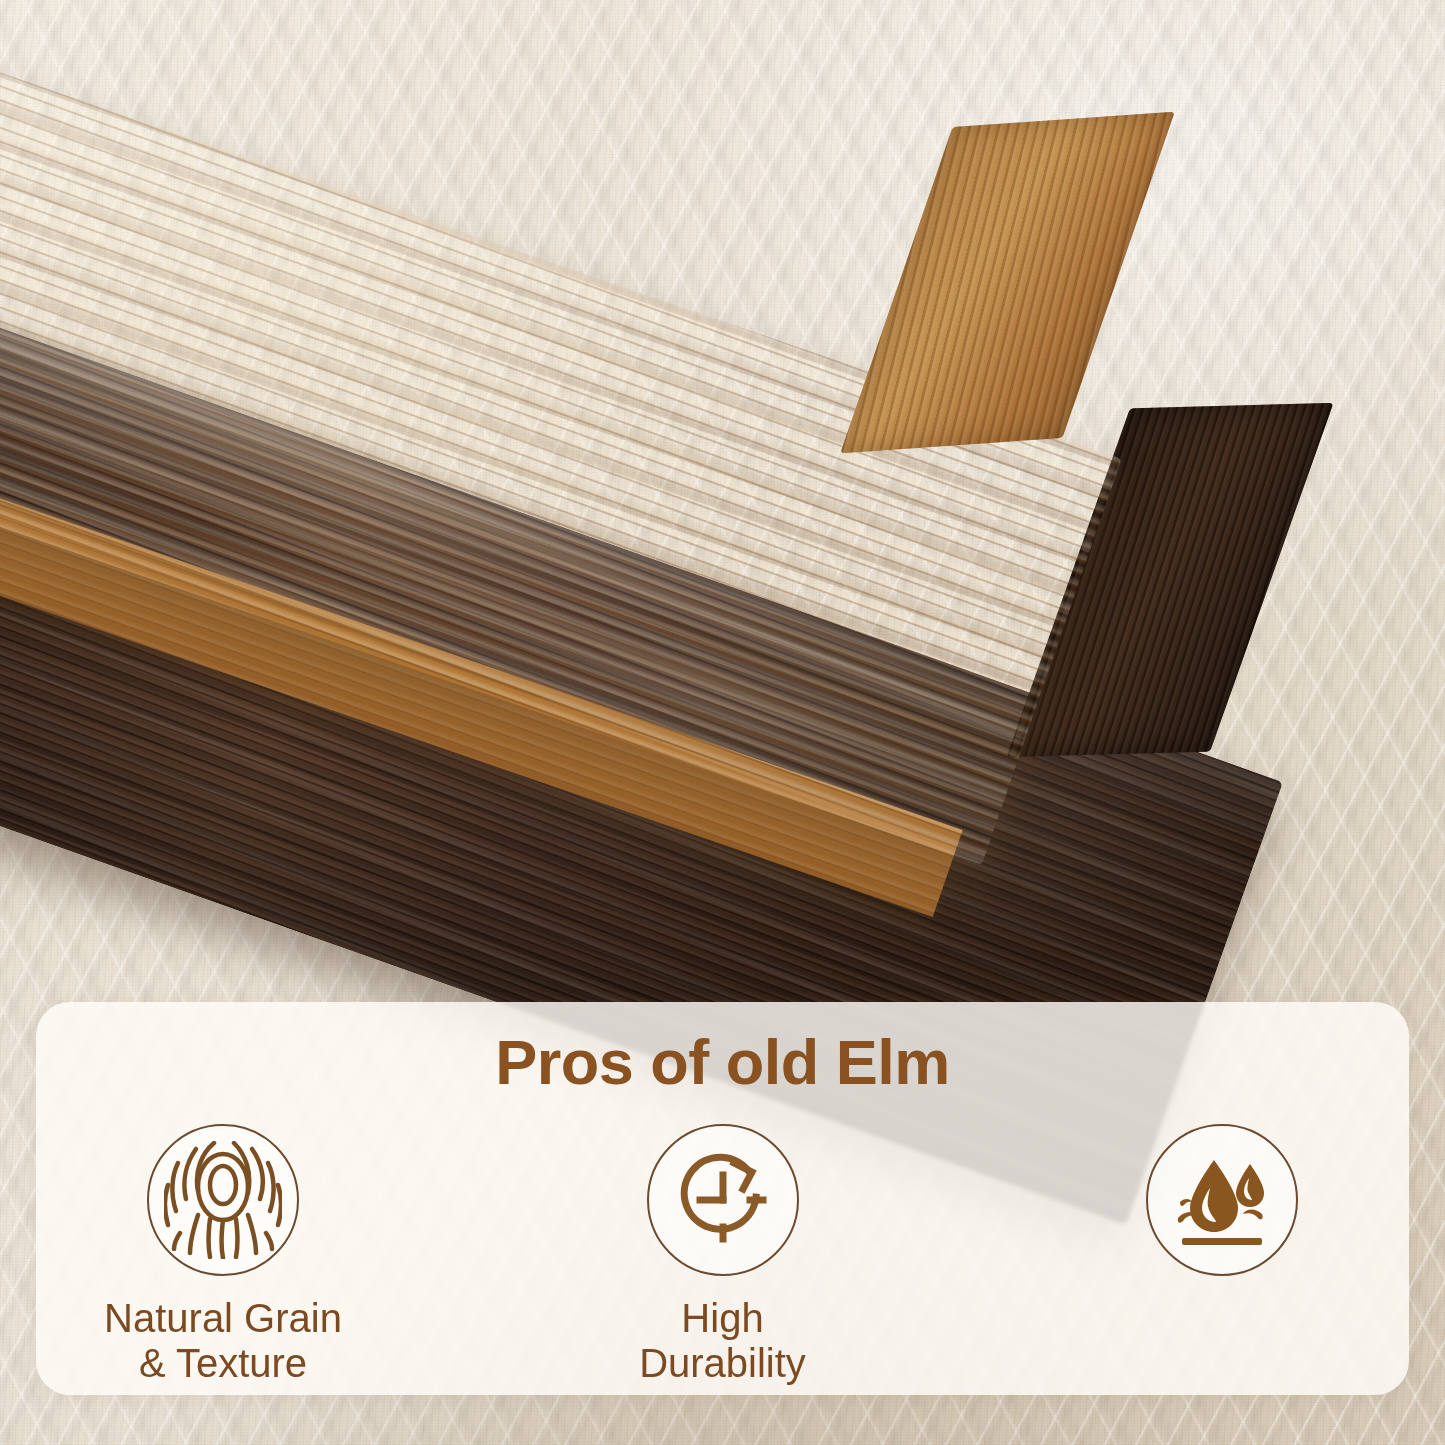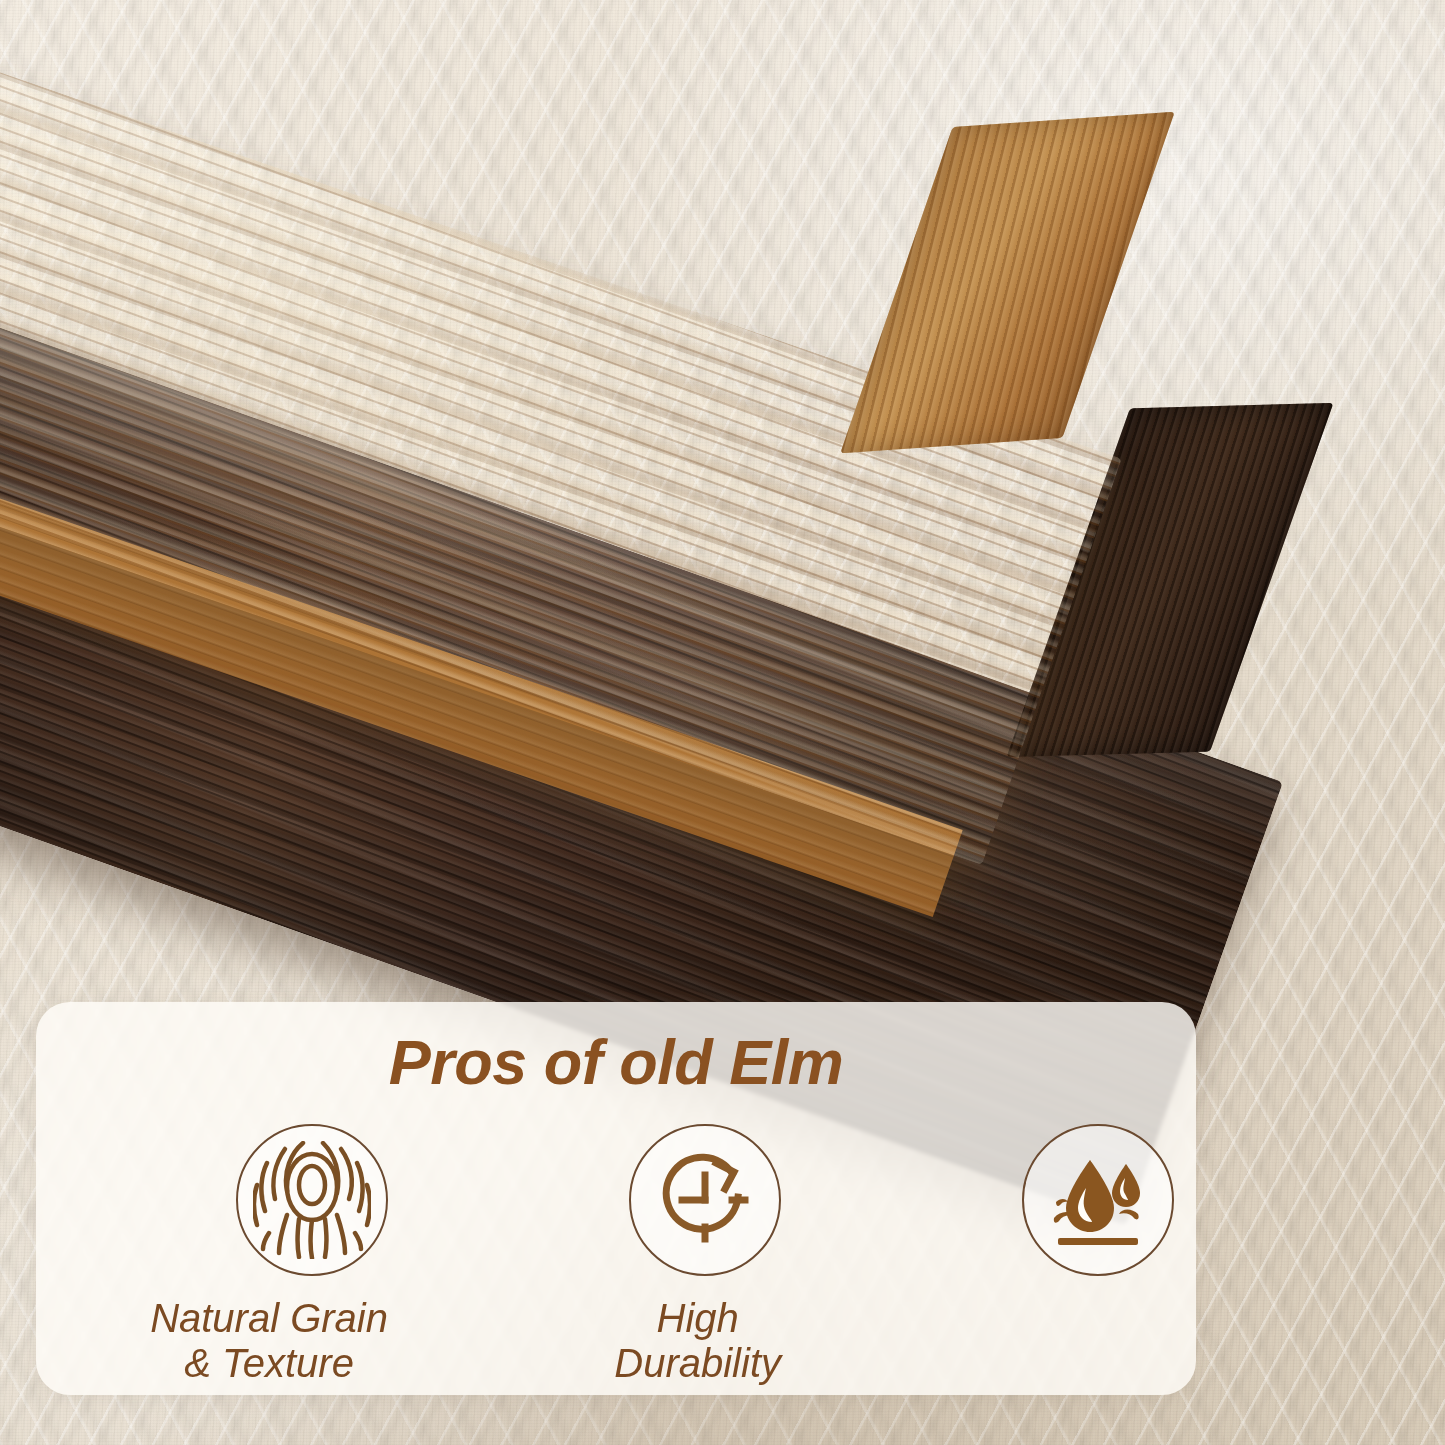--- a/index.html
+++ b/index.html
@@ -181,27 +181,26 @@
     transform-origin: 12% 50%;
     background: linear-gradient(180deg, rgba(40,24,12,0.55) 0%, rgba(40,24,12,0.12) 55%, rgba(0,0,0,0) 100%);
     filter: blur(10px);
   }
 
   
   .info-panel {
     position: absolute;
     left: 36px;
     top: 1002px;
-    width: 1160px;
+    width: 1373px;
     height: 393px;
     border-radius: 34px;
     background: rgba(255,253,248,0.82);
     backdrop-filter: blur(2px);
     box-shadow: 0 2px 18px rgba(120,100,80,0.10);
-    font-style: italic;
   }
 
   .panel-title {
     position: absolute;
     top: 24px;
     left: 0; right: 0;
     text-align: center;
     font-size: 63px;
     font-weight: bold;
     color: #8a5121;
@@ -213,21 +212,21 @@
     position: absolute;
     top: 122px;
     left: 22px; right: 22px;
     display: flex;
     justify-content: space-between;
   }
   .feature {
     width: 330px;
     display: flex;
     flex-direction: column;
-    align-items: flex-end;
+    align-items: center;
   }
   .icon-circle {
     width: 152px;
     height: 152px;
     border-radius: 50%;
     border: 2px solid #6b4a30;
     background: rgba(255,255,255,0.55);
     display: flex;
     align-items: center;
     justify-content: center;

